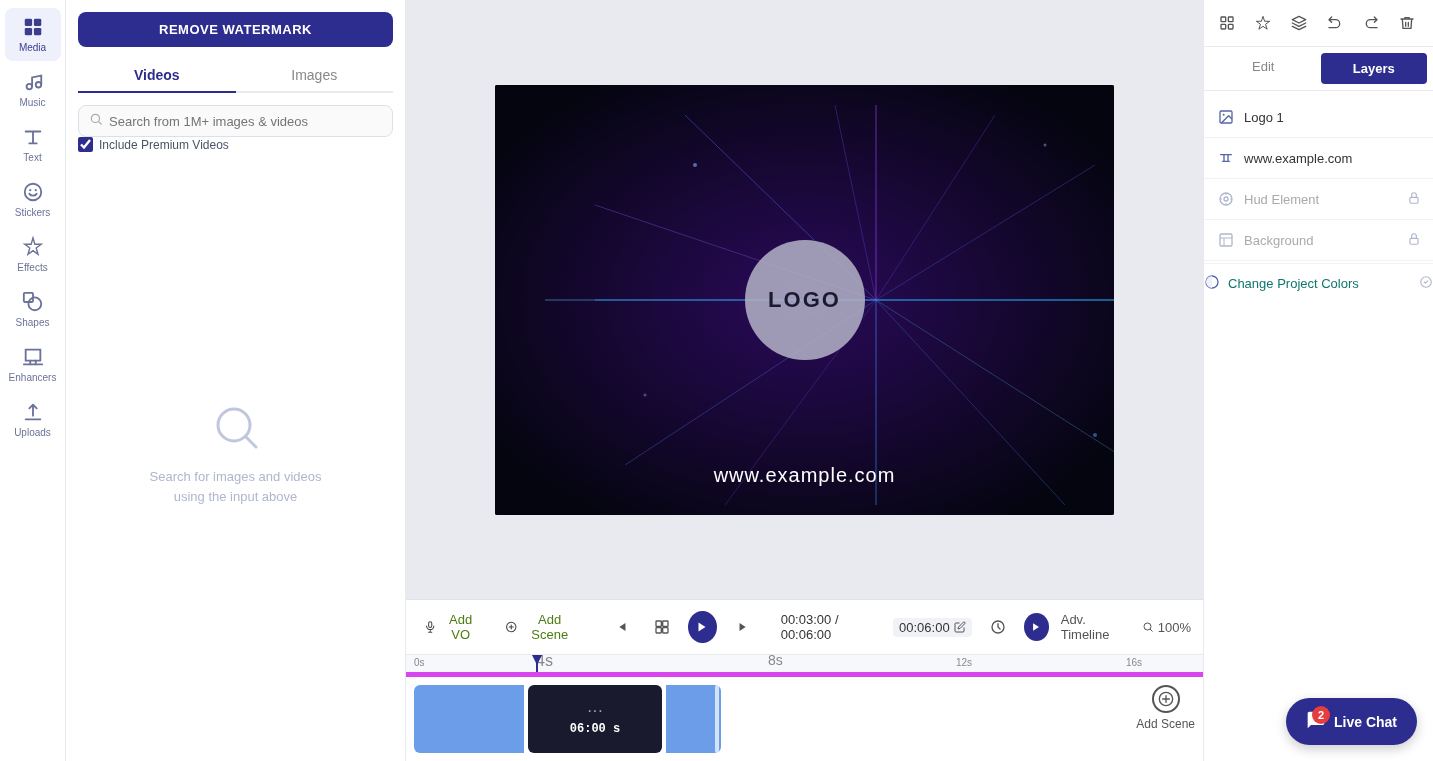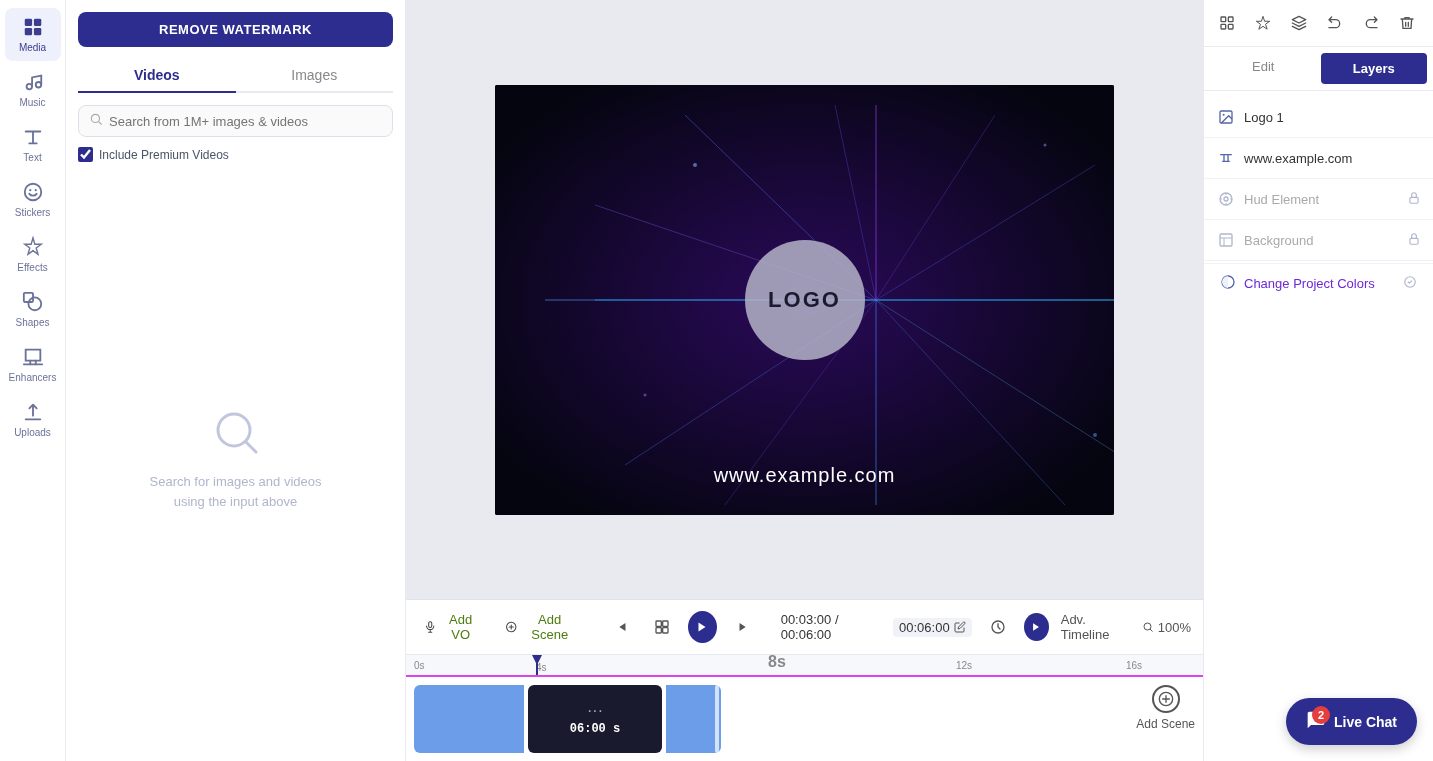--- a/index.html
+++ b/index.html
@@ -15,21 +15,21 @@
     .sidebar-item svg { width: 22px; height: 22px; }
     .sidebar-item-label { font-size: 10px; color: #6b7299; text-align: center; }
     .sidebar-item.active .sidebar-item-label { color: #3d3d8f; }
 
     
     .left-panel { width: 340px; background: #fff; border-right: 1px solid #e8eaf0; display: flex; flex-direction: column; padding: 12px; }
     .remove-watermark-btn { background: #2d2d8f; color: #fff; border: none; border-radius: 8px; padding: 10px 20px; font-size: 13px; font-weight: 700; cursor: pointer; letter-spacing: 0.5px; margin-bottom: 12px; text-align: center; }
     .tabs { display: flex; border-bottom: 2px solid #e8eaf0; margin-bottom: 12px; }
     .tab { flex: 1; text-align: center; padding: 8px 0; font-size: 14px; cursor: pointer; color: #888; border-bottom: 2px solid transparent; margin-bottom: -2px; }
     .tab.active { color: #2d2d8f; border-bottom: 2px solid #2d2d8f; font-weight: 600; }
-    .search-bar { display: flex; align-items: center; border: 1px solid #dde0ea; border-radius: 8px; padding: 6px 10px; margin-bottom: 10px; background: #fafafa; }
+    .search-bar { display: flex; align-items: center; border: 1px solid #dde0ea; border-radius: 8px; padding: 6px 10px; background: #fafafa; }
     .search-bar input { border: none; background: transparent; outline: none; font-size: 13px; color: #555; flex: 1; }
     .search-icon-wrap { margin-right: 6px; color: #aaa; }
     .include-premium { display: flex; align-items: center; gap: 6px; font-size: 12px; color: #4a5568; margin-bottom: 8px; }
     .checkbox { width: 15px; height: 15px; accent-color: #2d2d8f; }
     .empty-search { display: flex; flex-direction: column; align-items: center; justify-content: center; flex: 1; gap: 12px; color: #b0b6cc; }
     .empty-search-icon svg { width: 48px; height: 48px; }
     .empty-search-text { font-size: 13px; text-align: center; color: #b0b6cc; line-height: 1.5; }
 
     
     .main-area { flex: 1; display: flex; flex-direction: column; }
@@ -74,21 +74,21 @@
     .top-icon { width: 30px; height: 30px; display: flex; align-items: center; justify-content: center; cursor: pointer; border-radius: 4px; }
     .right-tab { flex: 1; text-align: center; padding: 8px 0; font-size: 13px; cursor: pointer; color: #888; }
     .right-tab.active { color: #fff; background: #2d2d8f; border-radius: 4px; font-weight: 600; }
     .right-tab-inactive { flex: 1; text-align: center; padding: 8px 0; font-size: 13px; cursor: pointer; color: #888; }
     .layers-section { flex: 1; padding: 8px 0; }
     .layer-item { display: flex; align-items: center; padding: 8px 12px; gap: 8px; cursor: pointer; border-radius: 4px; }
     .layer-icon { width: 20px; height: 20px; display: flex; align-items: center; justify-content: center; color: #5566aa; }
     .layer-label { flex: 1; font-size: 13px; color: #333; }
     .layer-lock { color: #b0b6cc; font-size: 14px; }
     .layer-divider { height: 1px; background: #f0f2f7; margin: 2px 0; }
-    .change-colors { display: flex; align-items: center; padding: 10px 16px; gap: 8px; cursor: pointer; color: #6d28d9; font-size: 13px; border-top: 1px solid #f0f2f7; }
+    .change-colors { display: flex; align-items: center; padding: 10px 0; gap: 8px; cursor: pointer; color: #0f766e; font-size: 13px; border-top: 1px solid #f0f2f7; }
     .change-colors-icon { color: #5566aa; }
 
     
     .live-chat-btn { position: fixed; bottom: 16px; right: 16px; background: #2d2d8f; color: #fff; border-radius: 30px; padding: 12px 20px; display: flex; align-items: center; gap: 8px; cursor: pointer; font-size: 14px; font-weight: 600; box-shadow: 0 4px 12px rgba(0,0,0,0.2); }
     .chat-badge { position: absolute; top: -4px; right: -4px; background: #e53e3e; color: #fff; border-radius: 50%; width: 18px; height: 18px; font-size: 11px; display: flex; align-items: center; justify-content: center; font-weight: 700; }
   </style>
 </head>
 <body>
 
 <div class="app-container">
@@ -296,25 +296,25 @@
         <span class="adv-timeline">Adv. Timeline</span>
         <div style="display:flex;align-items:center;gap:4px;">
           <svg width="12" height="12" viewBox="0 0 24 24" fill="none">
             <circle cx="11" cy="11" r="7" stroke="#555" stroke-width="2"></circle>
             <path d="M16 16l5 5" stroke="#555" stroke-width="2"></path>
           </svg>
           <span class="zoom-display">100%</span>
         </div>
       </div>
 
-      <div style="position:relative;background:#f7f8fc;border-bottom:2px solid #d946ef;height:22px;overflow:hidden;">
+      <div style="position:relative;background:#f7f8fc;border-bottom:5px solid #d946ef;height:22px;overflow:hidden;">
         <div style="display:flex;align-items:flex-end;padding:0 8px;height:100%;gap:0;">
           <div style="position:absolute;left:8px;bottom:4px;font-size:10px;color:#888;">0s</div>
-          <div style="position:absolute;left:130px;bottom:2px;font-size:10px;color:#888;">4s</div>
-          <div style="position:absolute;left:362px;bottom:4px;font-size:16px;color:#888;font-weight:bold;">8s</div>
+          <div style="position:absolute;left:130px;bottom:2px;font-size:16px;color:#888;">4s</div>
+          <div style="position:absolute;left:362px;bottom:4px;font-size:14px;color:#888;">8s</div>
           <div style="position:absolute;left:550px;bottom:4px;font-size:10px;color:#888;">12s</div>
           <div style="position:absolute;left:720px;bottom:4px;font-size:10px;color:#888;">16s</div>
 
         </div>
 
         <div style="position:absolute;top:0;left:130px;width:2px;height:100%;background:#2d2d8f;z-index:5;">
           <div style="width:10px;height:10px;background:#2d2d8f;position:absolute;top:0;left:-4px;clip-path:polygon(50% 100%,0 0,100% 0);"></div>
         </div>
       </div>
 

